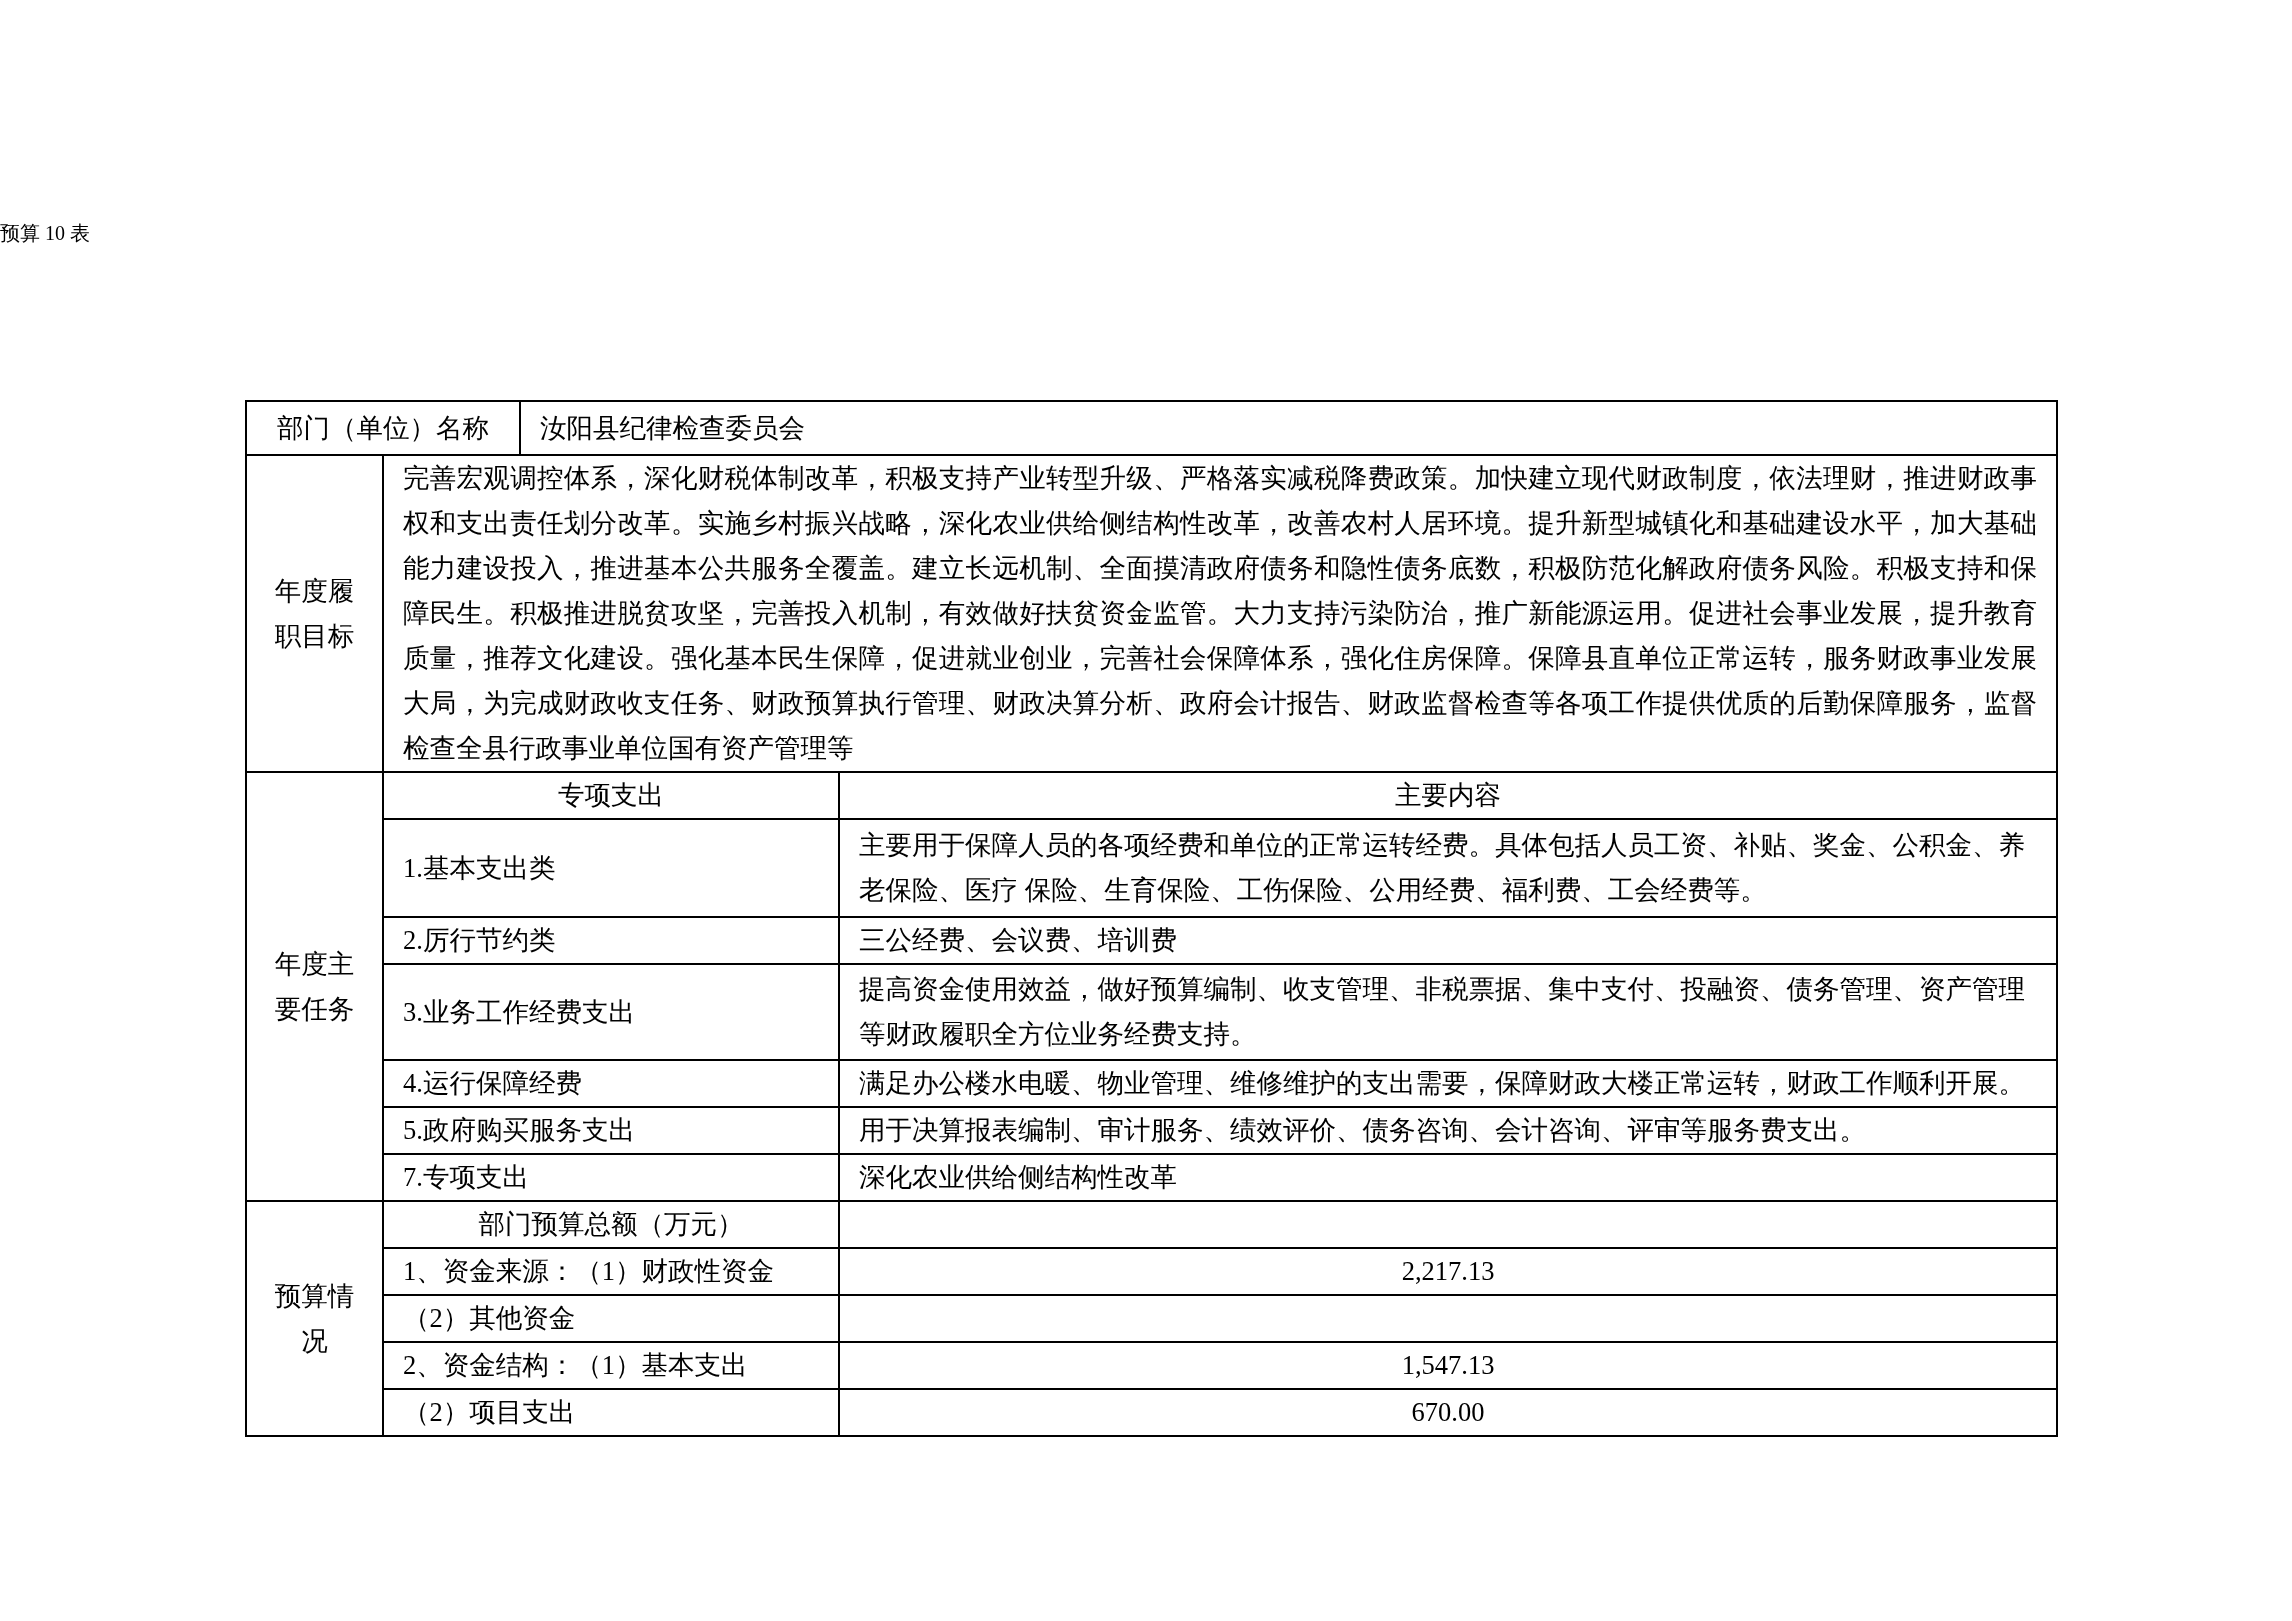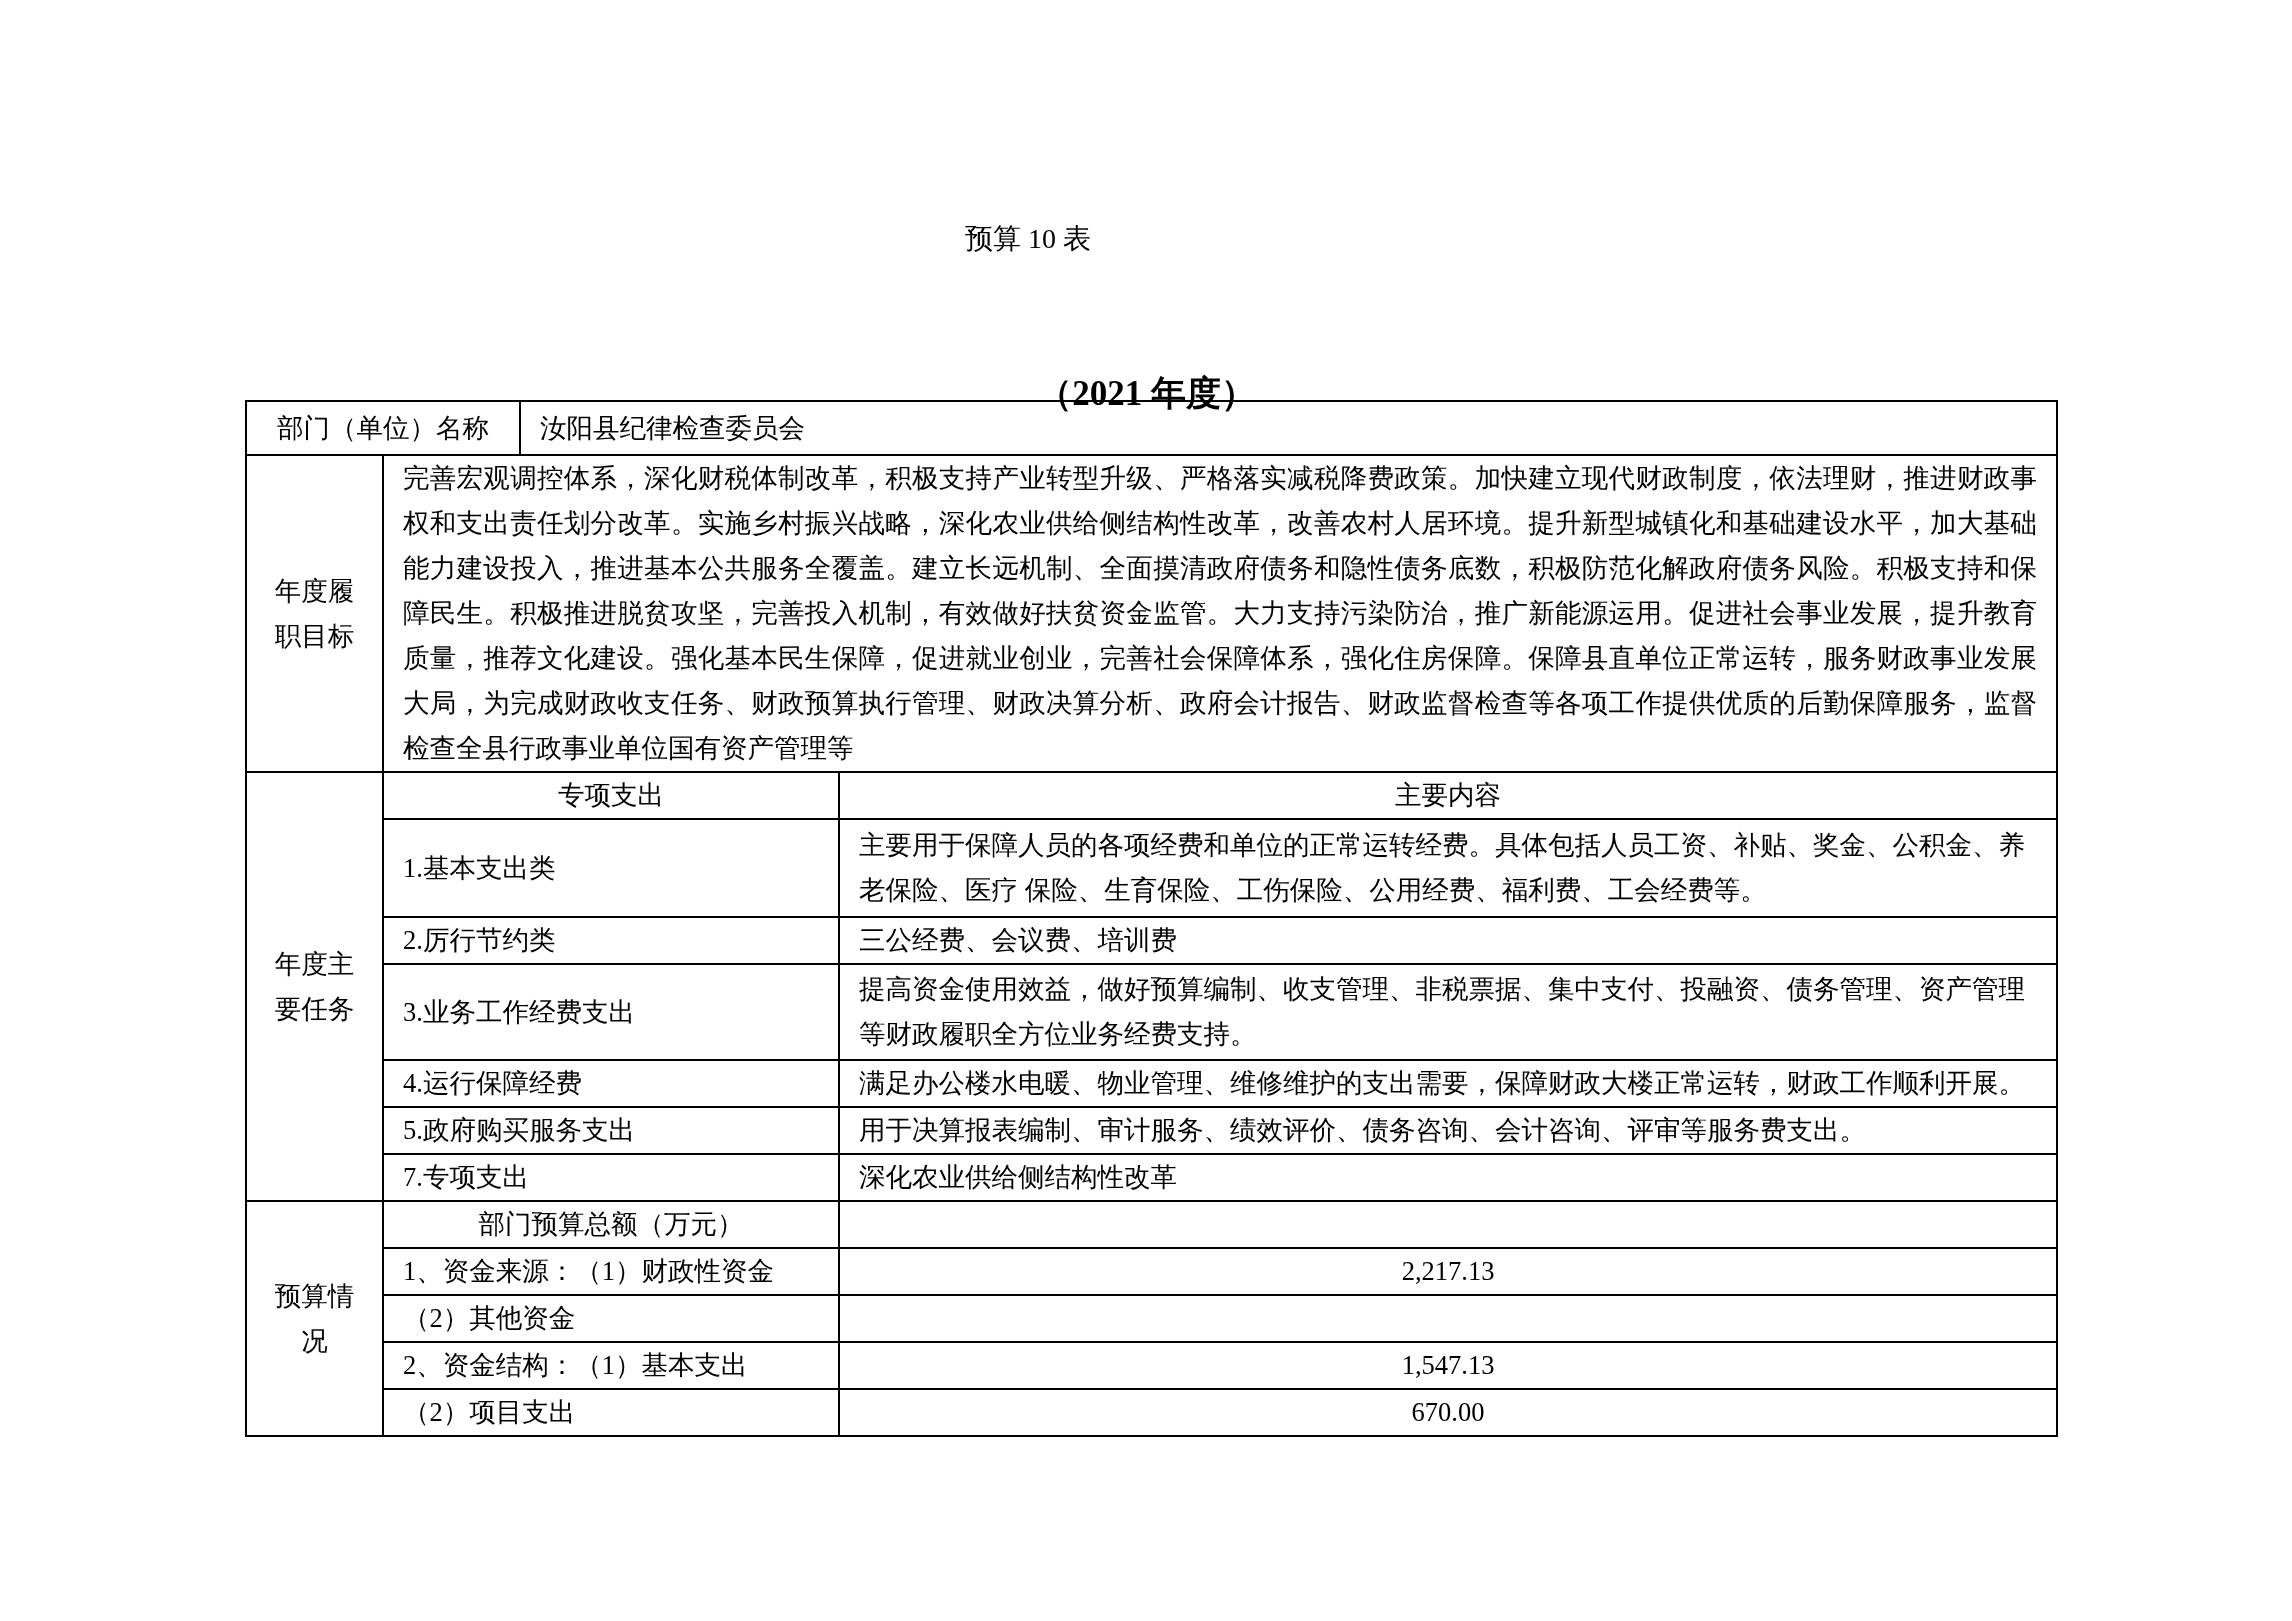--- a/index.html
+++ b/index.html
@@ -6,21 +6,21 @@
   .page {
     position:relative;
     width:2293px; height:1621px;
     background:#ffffff;
     font-family:"Liberation Serif","DejaVu Serif",serif;
     color:#000;
     overflow:hidden;
   }
   .corner {
     position:absolute; top:220px; left:0; width:2056px;
-    text-align:center; font-size:28px;
+    text-align:left; font-size:20px;
   }
   .title {
     position:absolute; top:267px; left:0; width:2293px; margin:0;
     text-align:center; font-size:61px; font-weight:bold; letter-spacing:1px;
   }
   .subtitle {
     position:absolute; top:370px; left:0; width:2293px;
     text-align:center; font-size:35px; font-weight:bold;
   }
   table.tbl {
@@ -53,21 +53,20 @@
     position:absolute; top:1460px; left:0; width:2293px;
     text-align:center; font-size:33px; letter-spacing:2px;
   }
 </style>
 </head>
 <body>
 
 <div class="page">
 
   <div class="corner">预算 10 表</div>
-  <div class="subtitle">（2021 年度）</div>
 
   <table class="tbl tbl-top">
     <colgroup>
         <col style="width:274px">
         <col>
       </colgroup>
     <tbody>
         <tr style="height:54px">
       <td class="c-center">部门（单位）名称</td>
       <td class="c-left">汝阳县纪律检查委员会</td>

